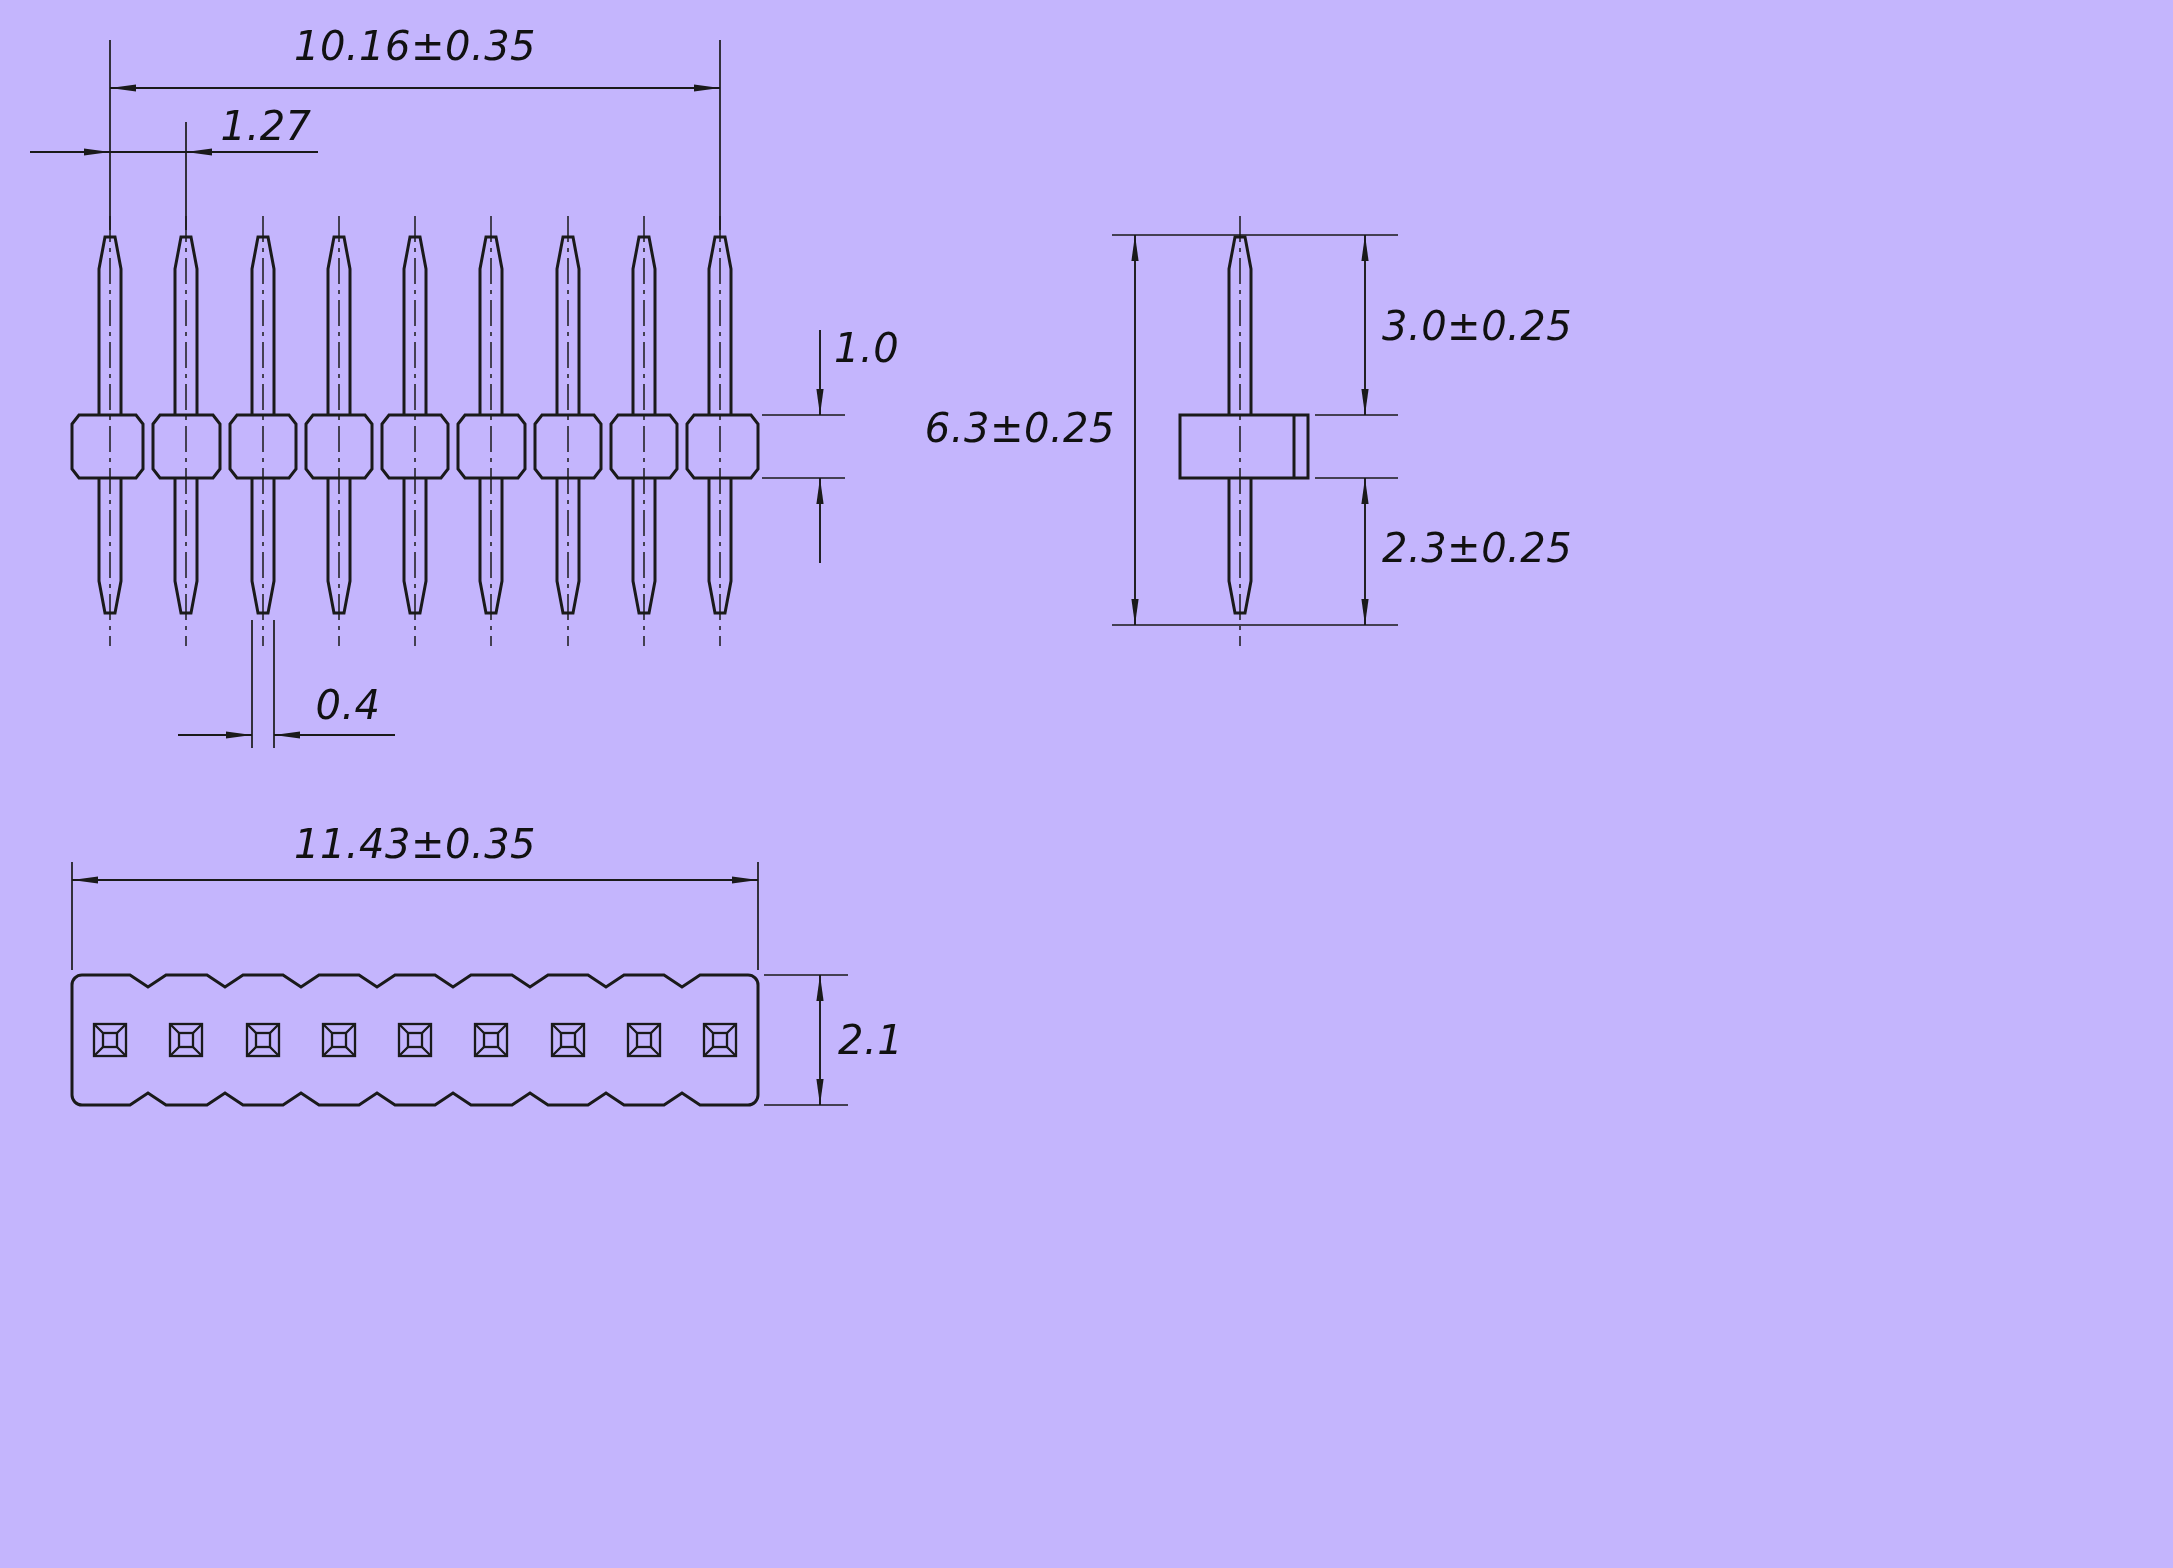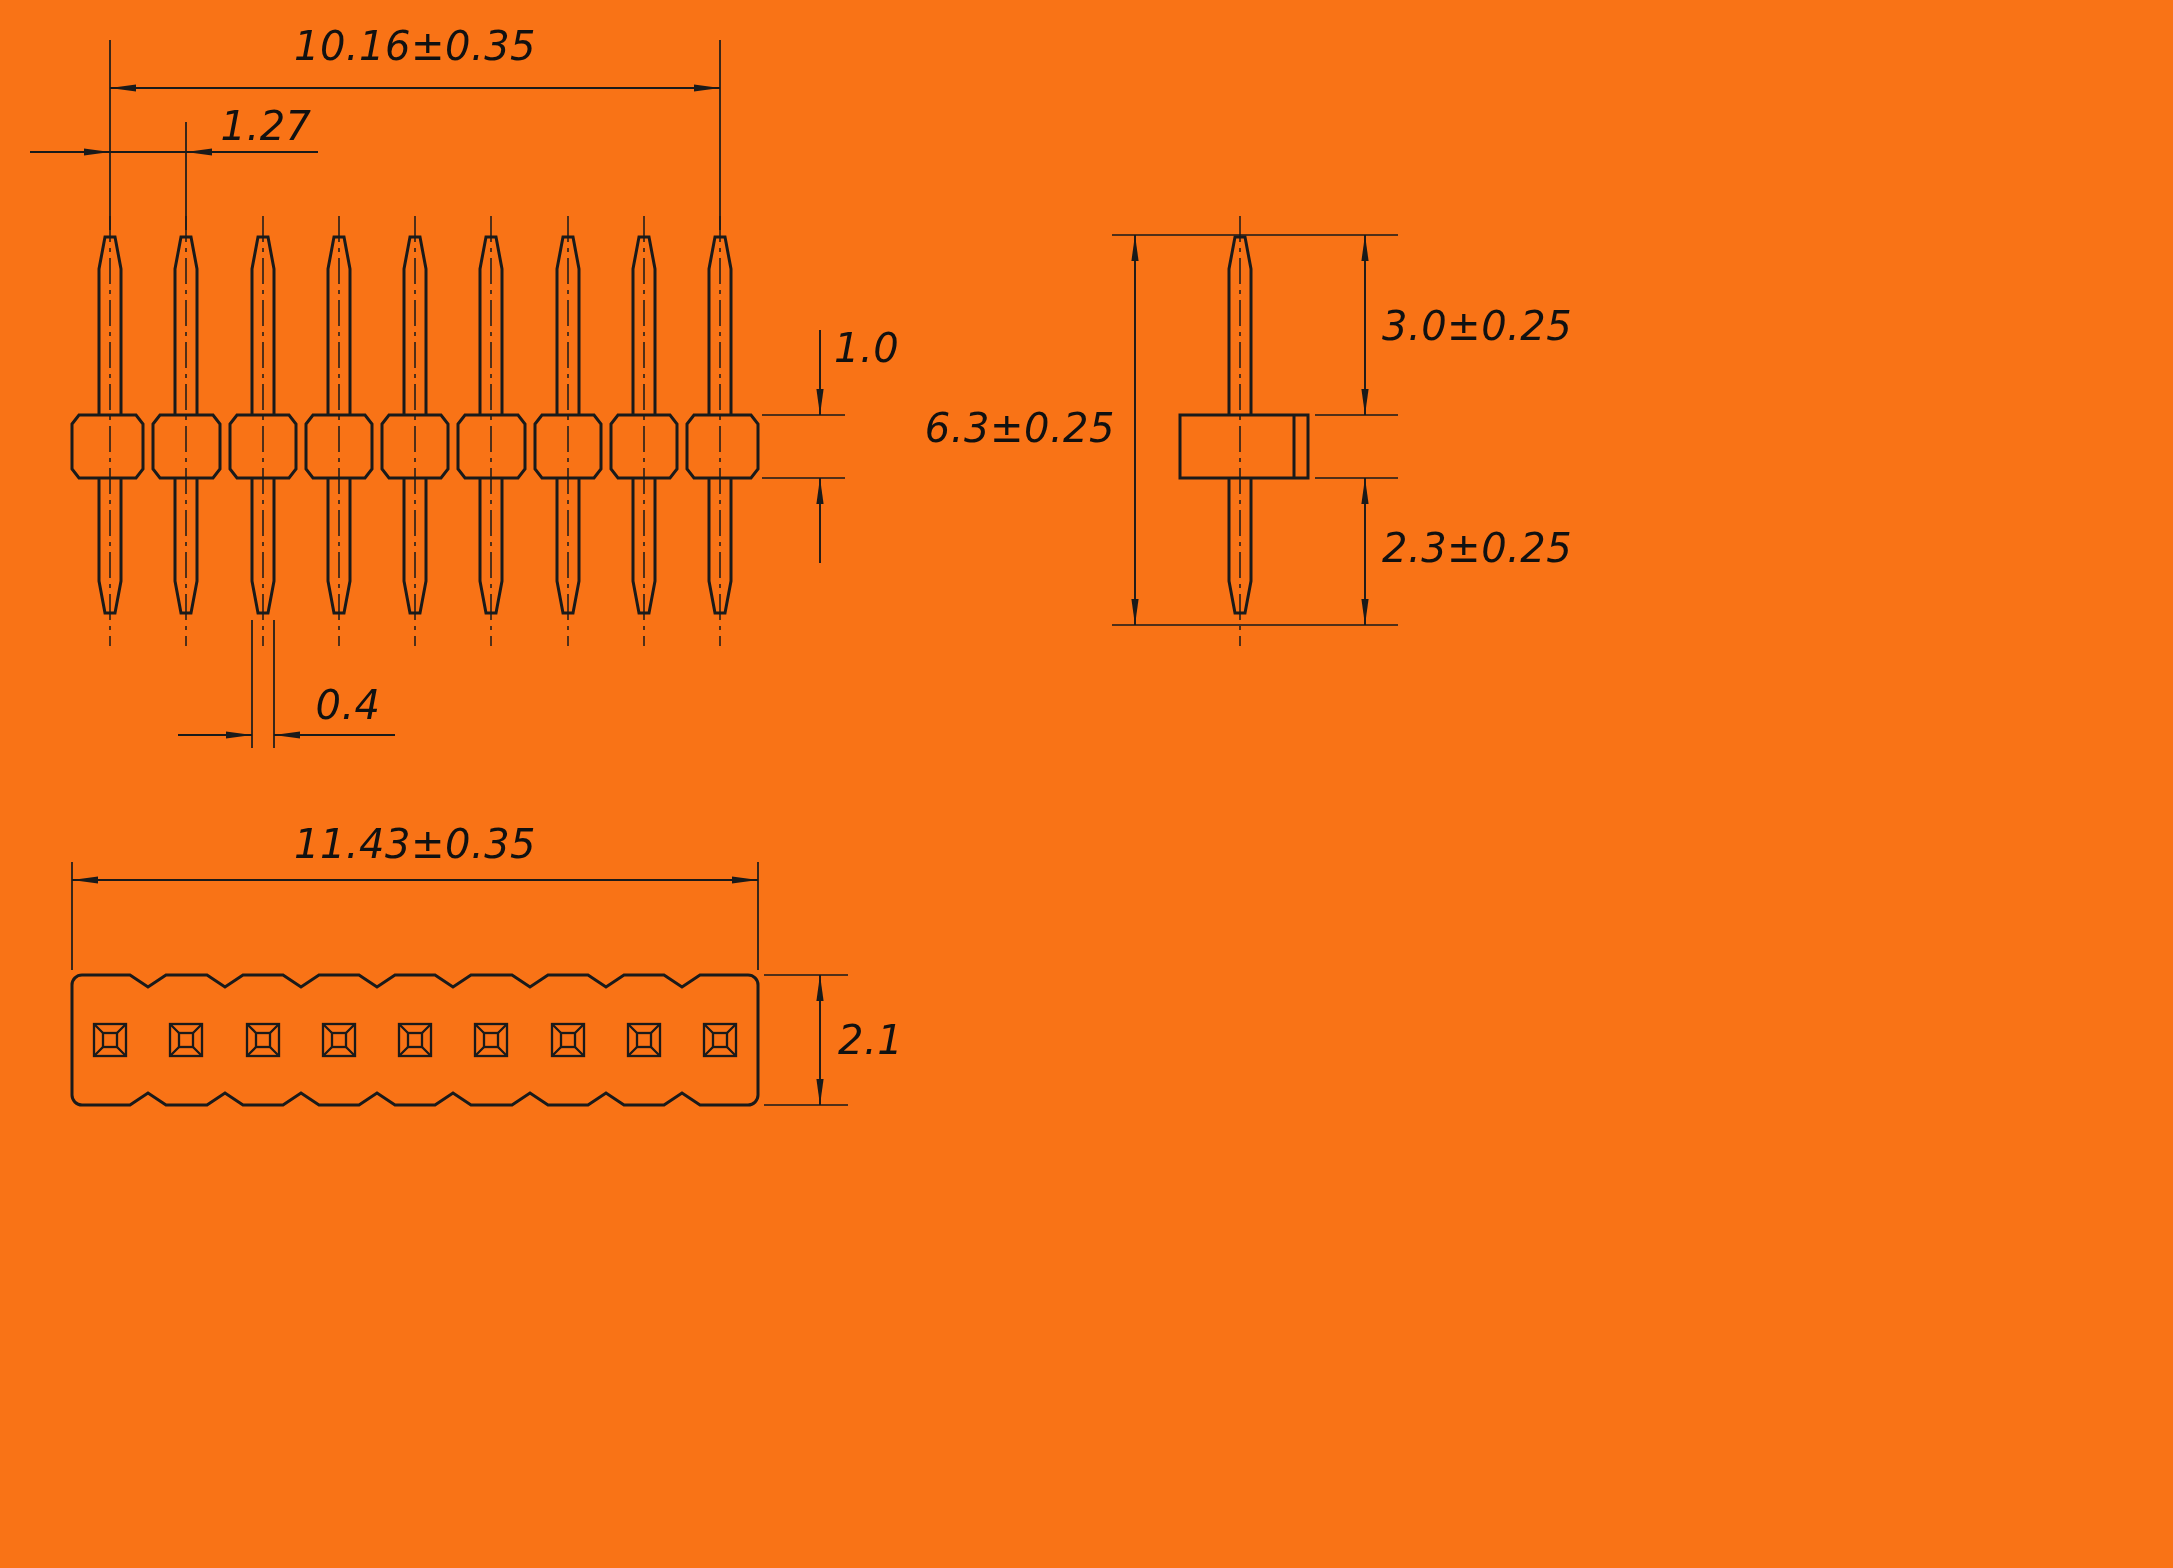--- a/index.html
+++ b/index.html
@@ -4,21 +4,21 @@
 <style>
   html, body {
     margin: 0;
     padding: 0;
     background: #ffffff;
   }
   .stage {
     position: relative;
     width: 2173px;
     height: 1568px;
-    background: #f97316;
+    background: #c4b5fd;
   }
   svg { display: block; }
   .outline {
     stroke: #1a1a1a;
     stroke-width: 3;
     fill: none;
     stroke-linejoin: miter;
     stroke-linecap: butt;
   }
   .thin {

